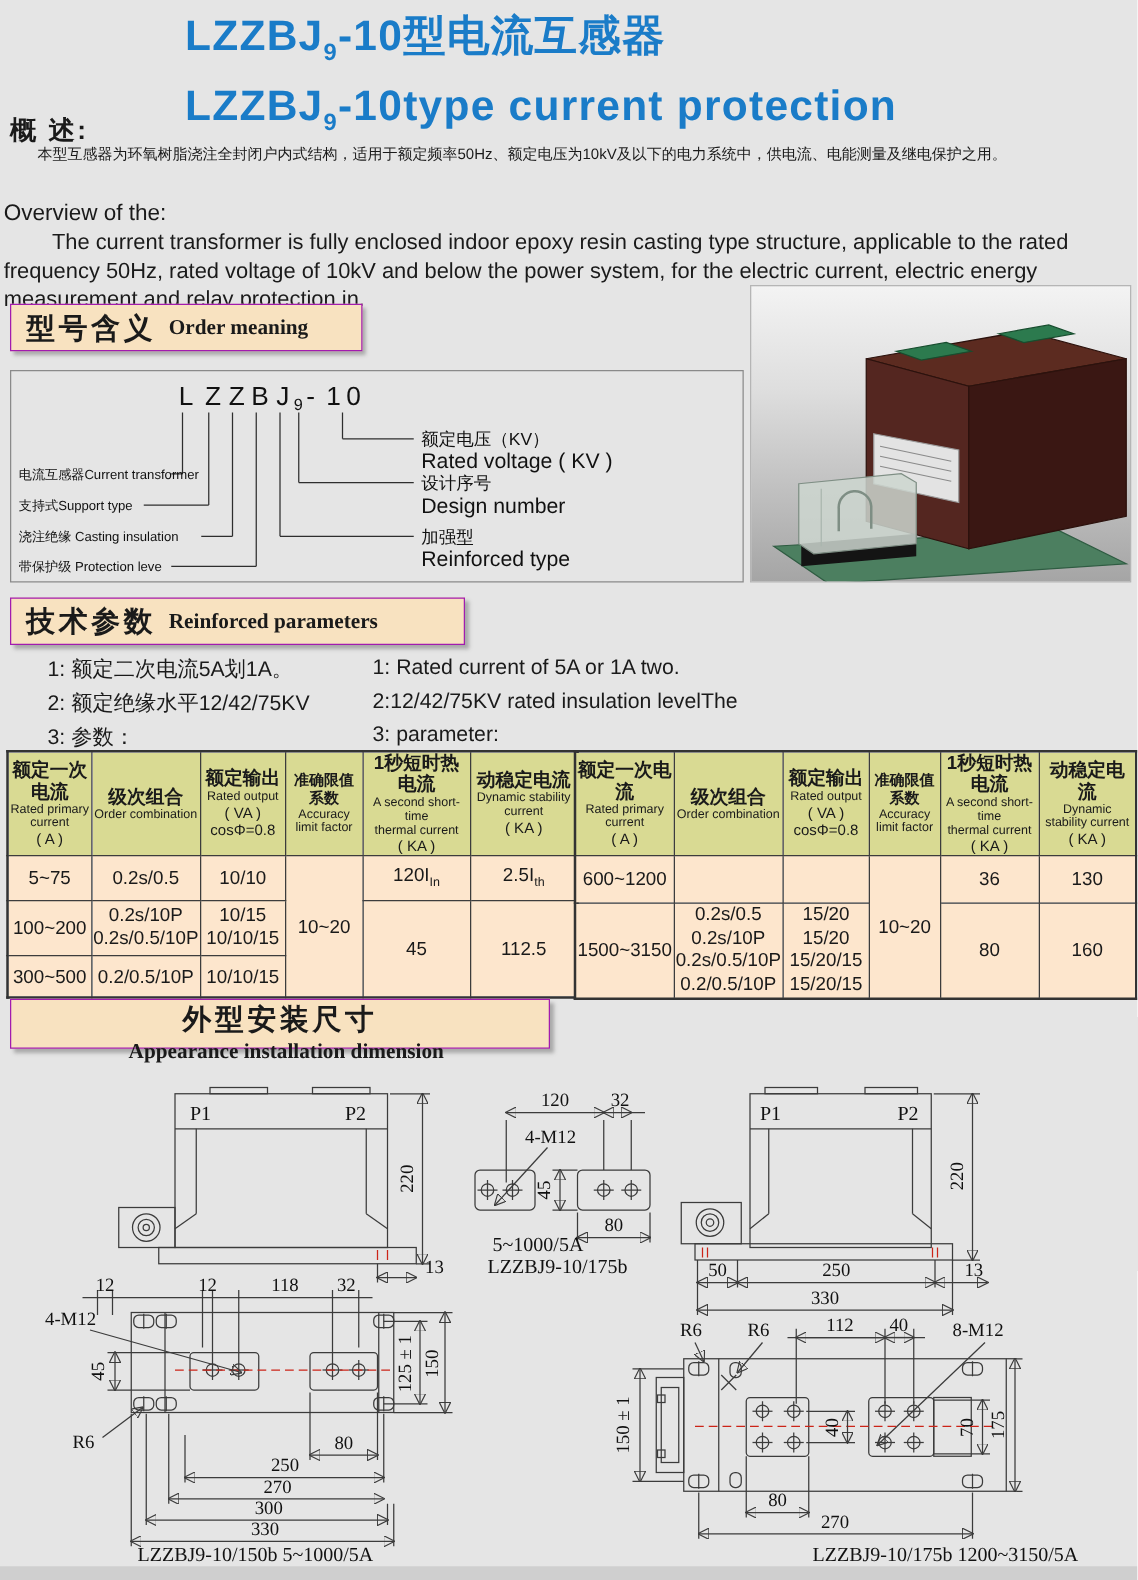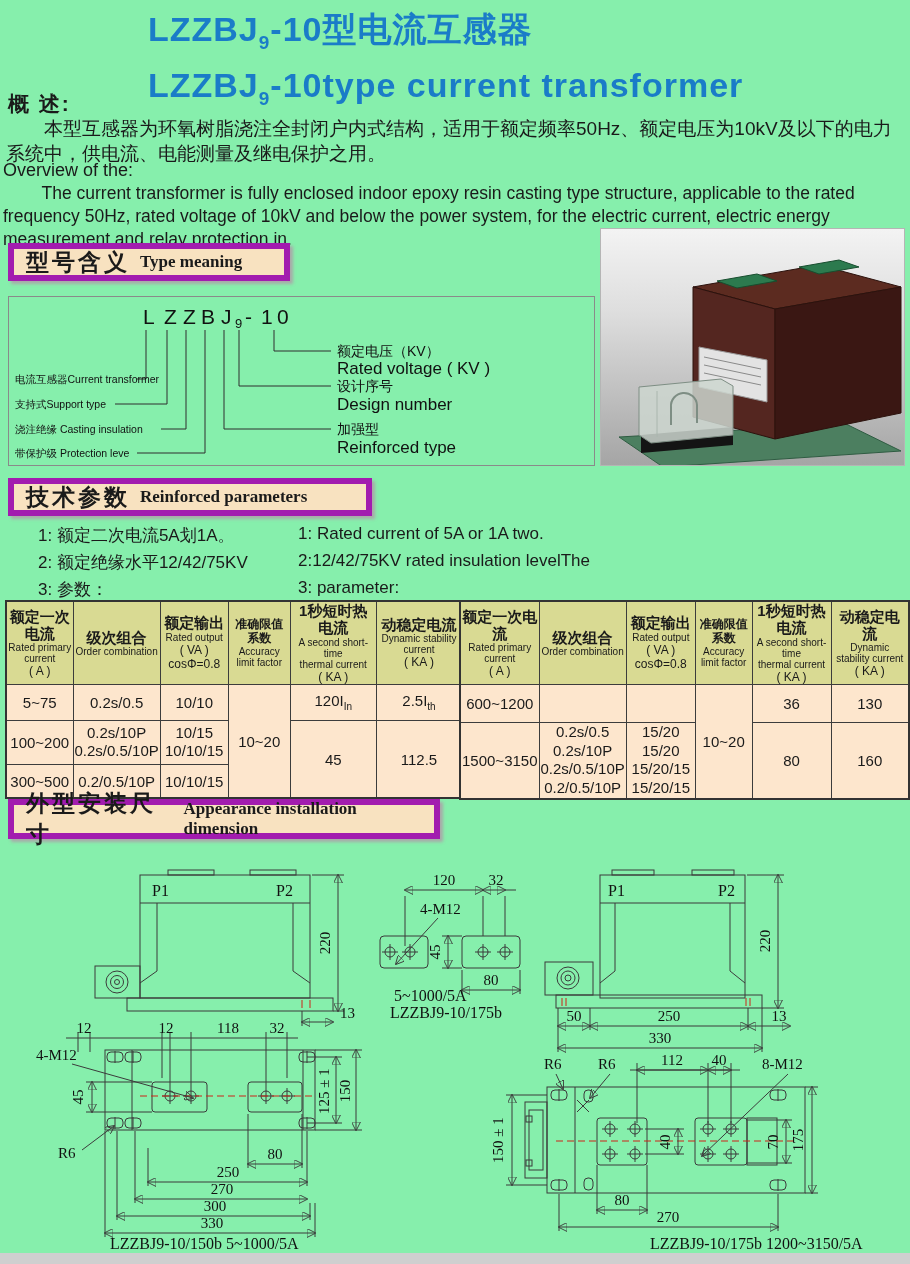--- a/index.html
+++ b/index.html
@@ -1,28 +1,28 @@
 <!DOCTYPE html>
 <html><head>
 <meta charset="utf-8">
 <style>
   html,body{margin:0;padding:0;background:#fff;}
-  .page{position:relative;width:910px;height:1264px;background:#86efac;overflow:hidden;
+  .page{position:relative;width:910px;height:1264px;background:#e5e5e5;overflow:hidden;
         font-family:"Liberation Sans","DejaVu Sans",sans-serif;color:#1a1a1a;}
   
   .title{position:absolute;left:148px;top:8px;font-weight:bold;font-size:34px;
          color:#1a7cc8;letter-spacing:1px;line-height:42px;white-space:nowrap;}
   .title sub{font-size:19px;}
   
   .ov-head{position:absolute;left:8px;top:90px;font-size:21px;font-weight:bold;letter-spacing:2px;}
-  .ov-zh{position:absolute;left:6px;top:116px;width:900px;font-size:19px;line-height:1.32;text-indent:2em;}
+  .ov-zh{position:absolute;left:6px;top:116px;width:900px;font-size:12px;line-height:1.32;text-indent:2em;}
   .ov-en-head{position:absolute;left:3px;top:160px;font-size:18px;}
   .ov-en{position:absolute;left:3px;top:182px;width:904px;font-size:17.5px;line-height:1.3;text-indent:2.2em;}
   
-  .sec{position:absolute;background:#f8e2c0;border:6px solid #a21caf;box-shadow:3px 3px 3px #a9a9a9;
+  .sec{position:absolute;background:#f8e2c0;border:1px solid #a21caf;box-shadow:3px 3px 3px #a9a9a9;
        display:flex;align-items:center;padding:0 12px;box-sizing:border-box;}
   .sec .zh{font-weight:bold;font-size:23px;letter-spacing:3px;font-family:"DejaVu Sans",sans-serif;}
   .sec .en{font-weight:bold;font-size:17px;margin-left:10px;font-family:"Liberation Serif","DejaVu Serif",serif;}
   
   .dg-panel{position:absolute;left:8px;top:296px;width:585px;height:168px;border:1px solid #8a8a8a;}
   .dg text{fill:#111;}
   .dg line{stroke:#2e2e2e;stroke-width:1;}
   .code-t{font-size:21px;font-family:"Liberation Sans",sans-serif;}
   .code-s{font-size:13px;}
   .lbl-s{font-size:10.5px;}
@@ -59,31 +59,31 @@
   .xmark{stroke:#111;stroke-width:2.2;}
   .band{position:absolute;left:0;top:1253px;width:910px;height:11px;background:#cfcfcf;}
 </style>
 </head>
 <body>
 
 <div class="page">
 
   <div class="title">
     <div><span>LZZBJ</span><sub>9</sub><span>-10型电流互感器</span></div>
-    <div><span>LZZBJ</span><sub>9</sub><span>-10type current transformer</span></div>
+    <div><span>LZZBJ</span><sub>9</sub><span>-10type current protection</span></div>
   </div>
 
   <div class="ov-head">概 述:</div>
   <div class="ov-zh">本型互感器为环氧树脂浇注全封闭户内式结构，适用于额定频率50Hz、额定电压为10kV及以下的电力系统中，供电流、电能测量及继电保护之用。</div>
   <div class="ov-en-head">Overview of the:</div>
   <div class="ov-en">The current transformer is fully enclosed indoor epoxy resin casting type structure, applicable to the rated frequency 50Hz, rated voltage of 10kV and below the power system, for the electric current, electric energy measurement and relay protection in.</div>
 
   <div class="sec" style="left:8px;top:243px;width:282px;height:38px;">
     <span class="zh">型号含义</span>
-    <span class="en">Type meaning</span>
+    <span class="en">Order meaning</span>
   </div>
 
   <div class="dg-panel">
     <svg class="dg" width="585" height="168" viewBox="0 0 585 168">
 
       <text class="code-t" x="134" y="27">L</text>
       <text class="code-t" x="155" y="27">Z</text>
       <text class="code-t" x="174" y="27">Z</text>
       <text class="code-t" x="192" y="27">B</text>
       <text class="code-t" x="212" y="27">J</text>
@@ -294,21 +294,21 @@
             <div class="c2l">15/20</div>
             <div class="c2l">15/20/15</div>
             <div class="c2l">15/20/15</div>
           </td>
       <td>80</td>
       <td>160</td>
     </tr>
   </tbody>
     </table>
 
-  <div class="sec" style="left:8px;top:799px;width:432px;height:40px;">
+  <div class="sec" style="left:8px;top:799px;width:432px;height:40px;flex-direction:column;">
     <span class="zh">外型安装尺寸</span>
     <span class="en">Appearance installation dimension</span>
   </div>
 
   <div class="dw-wrap">
     <svg class="dw" width="910" height="407" viewBox="0 0 910 407">
       <defs>
         <marker id="ah" viewBox="0 0 10 10" refX="9" refY="5" markerWidth="9" markerHeight="9" orient="auto-start-reverse">
           <path d="M0,0 L10,5 L0,10 z" fill="#333" stroke="none"></path>
         </marker>

